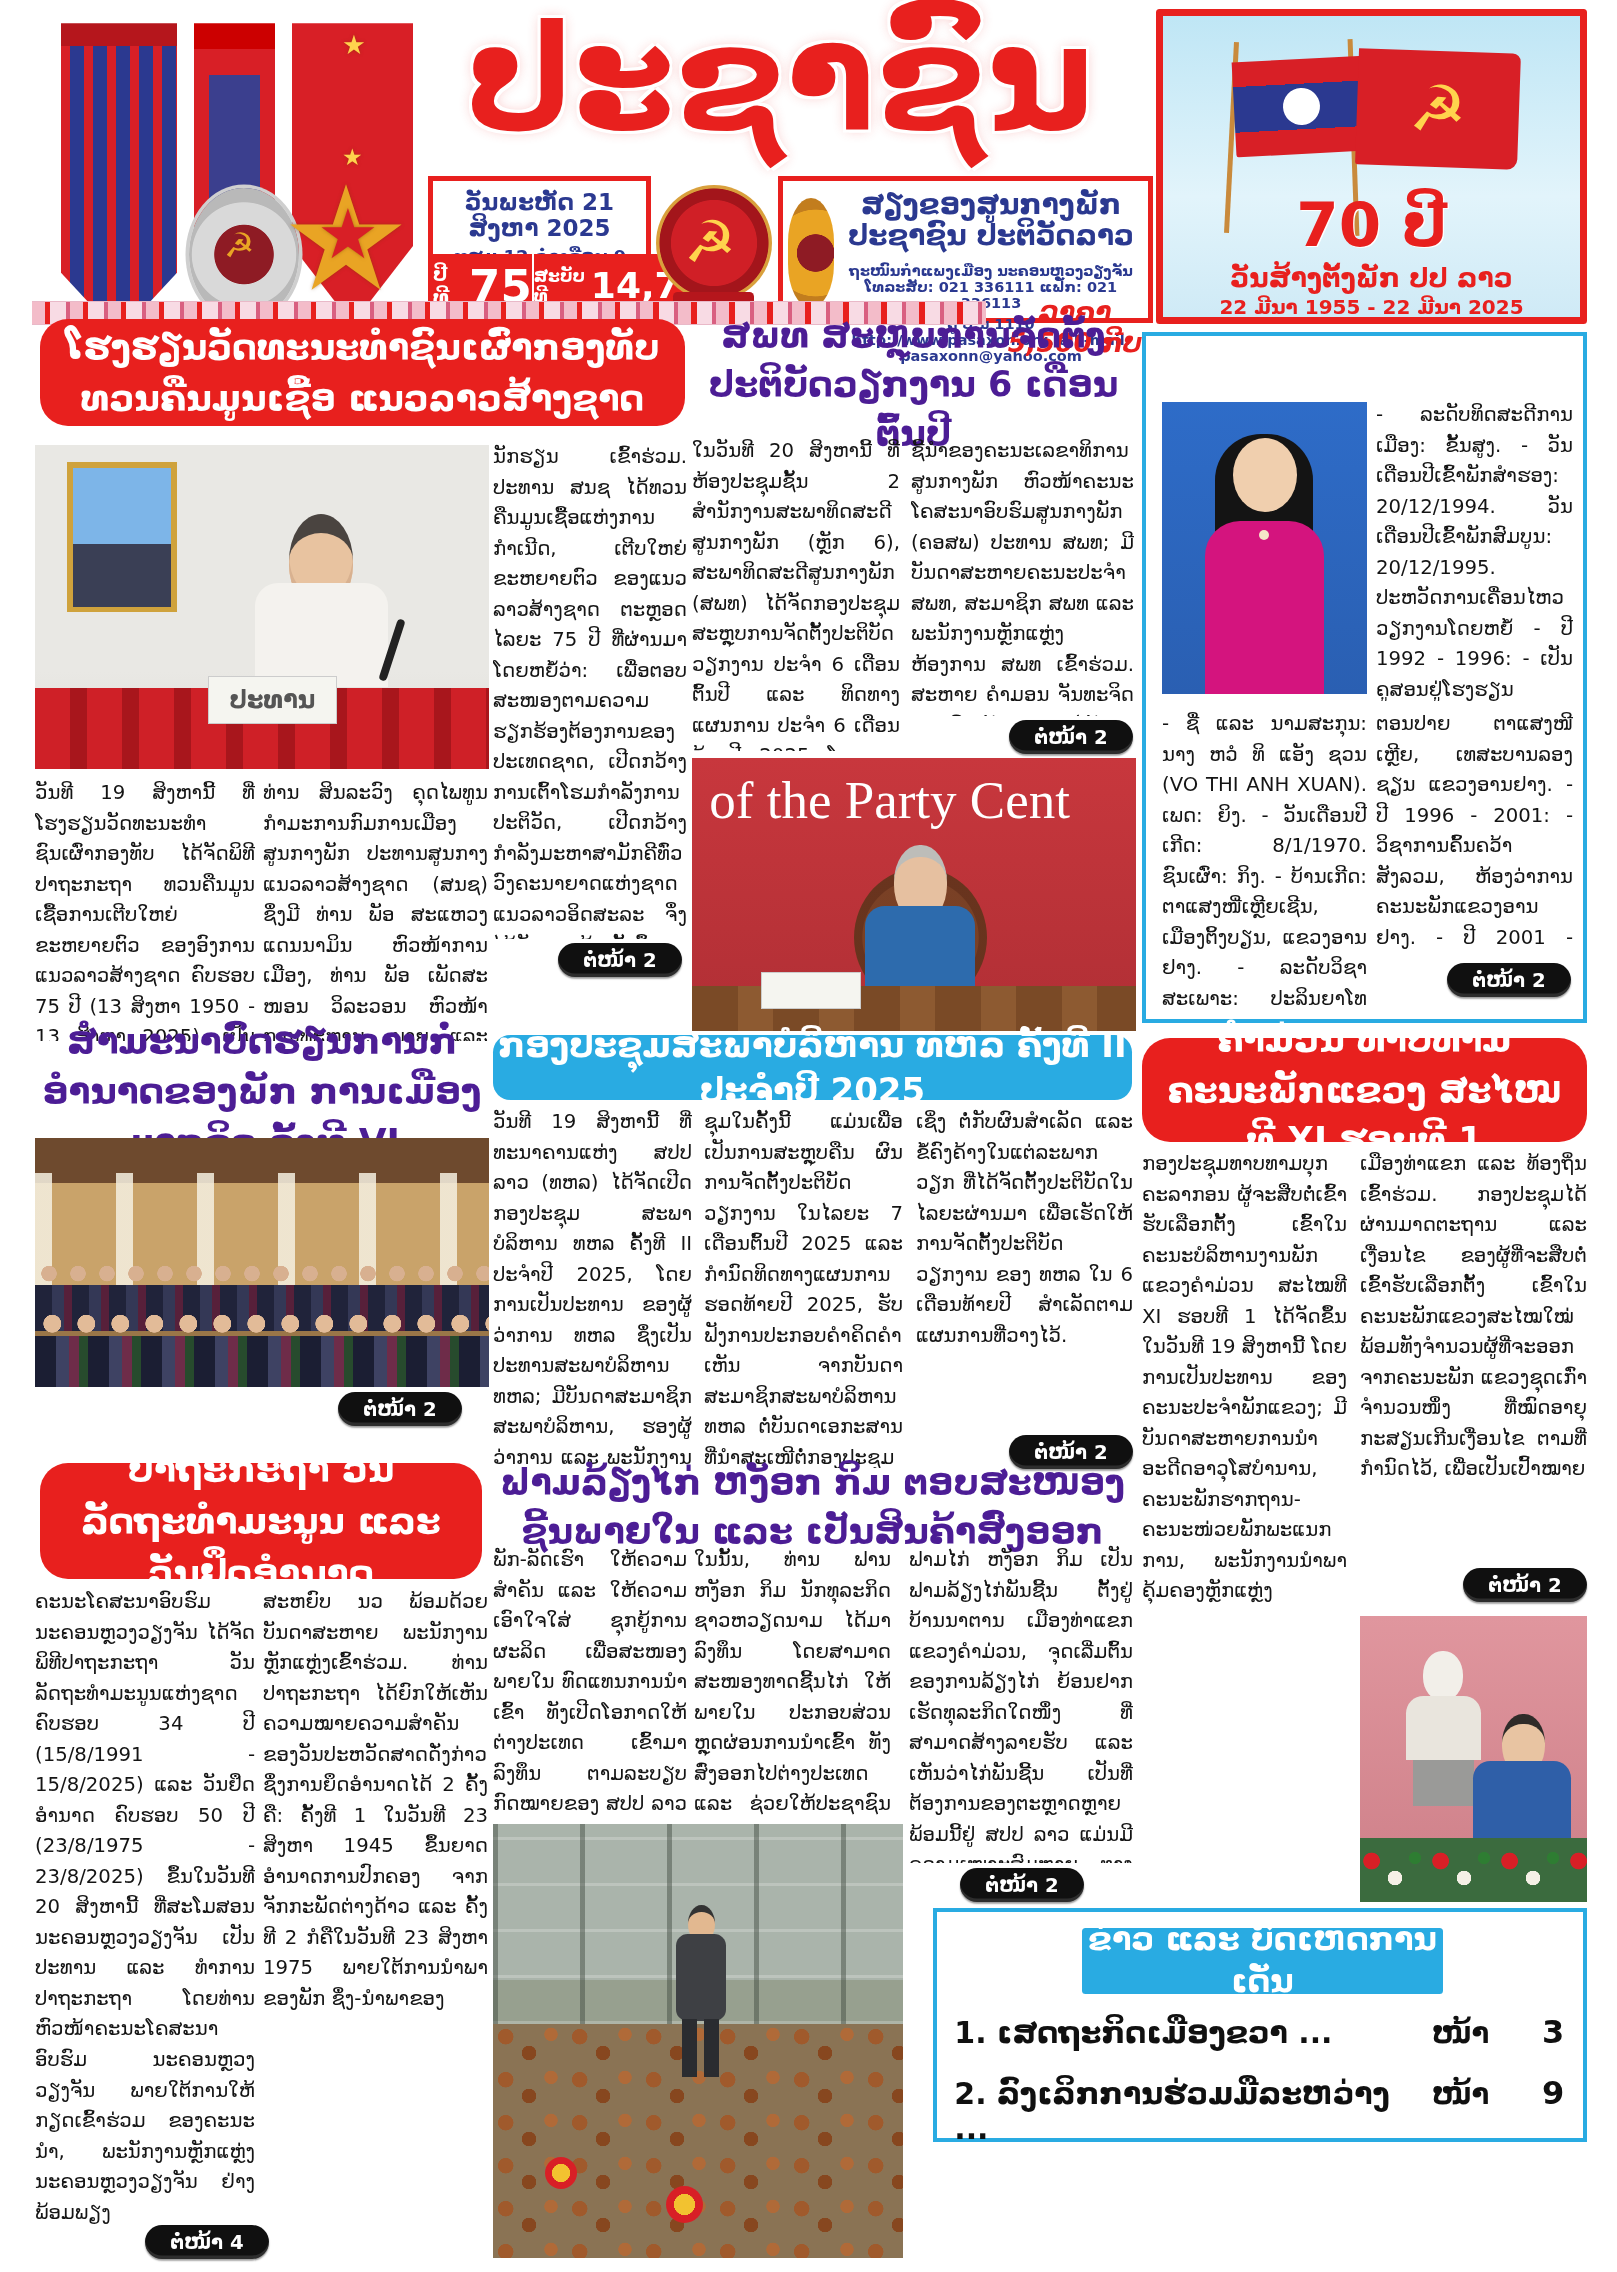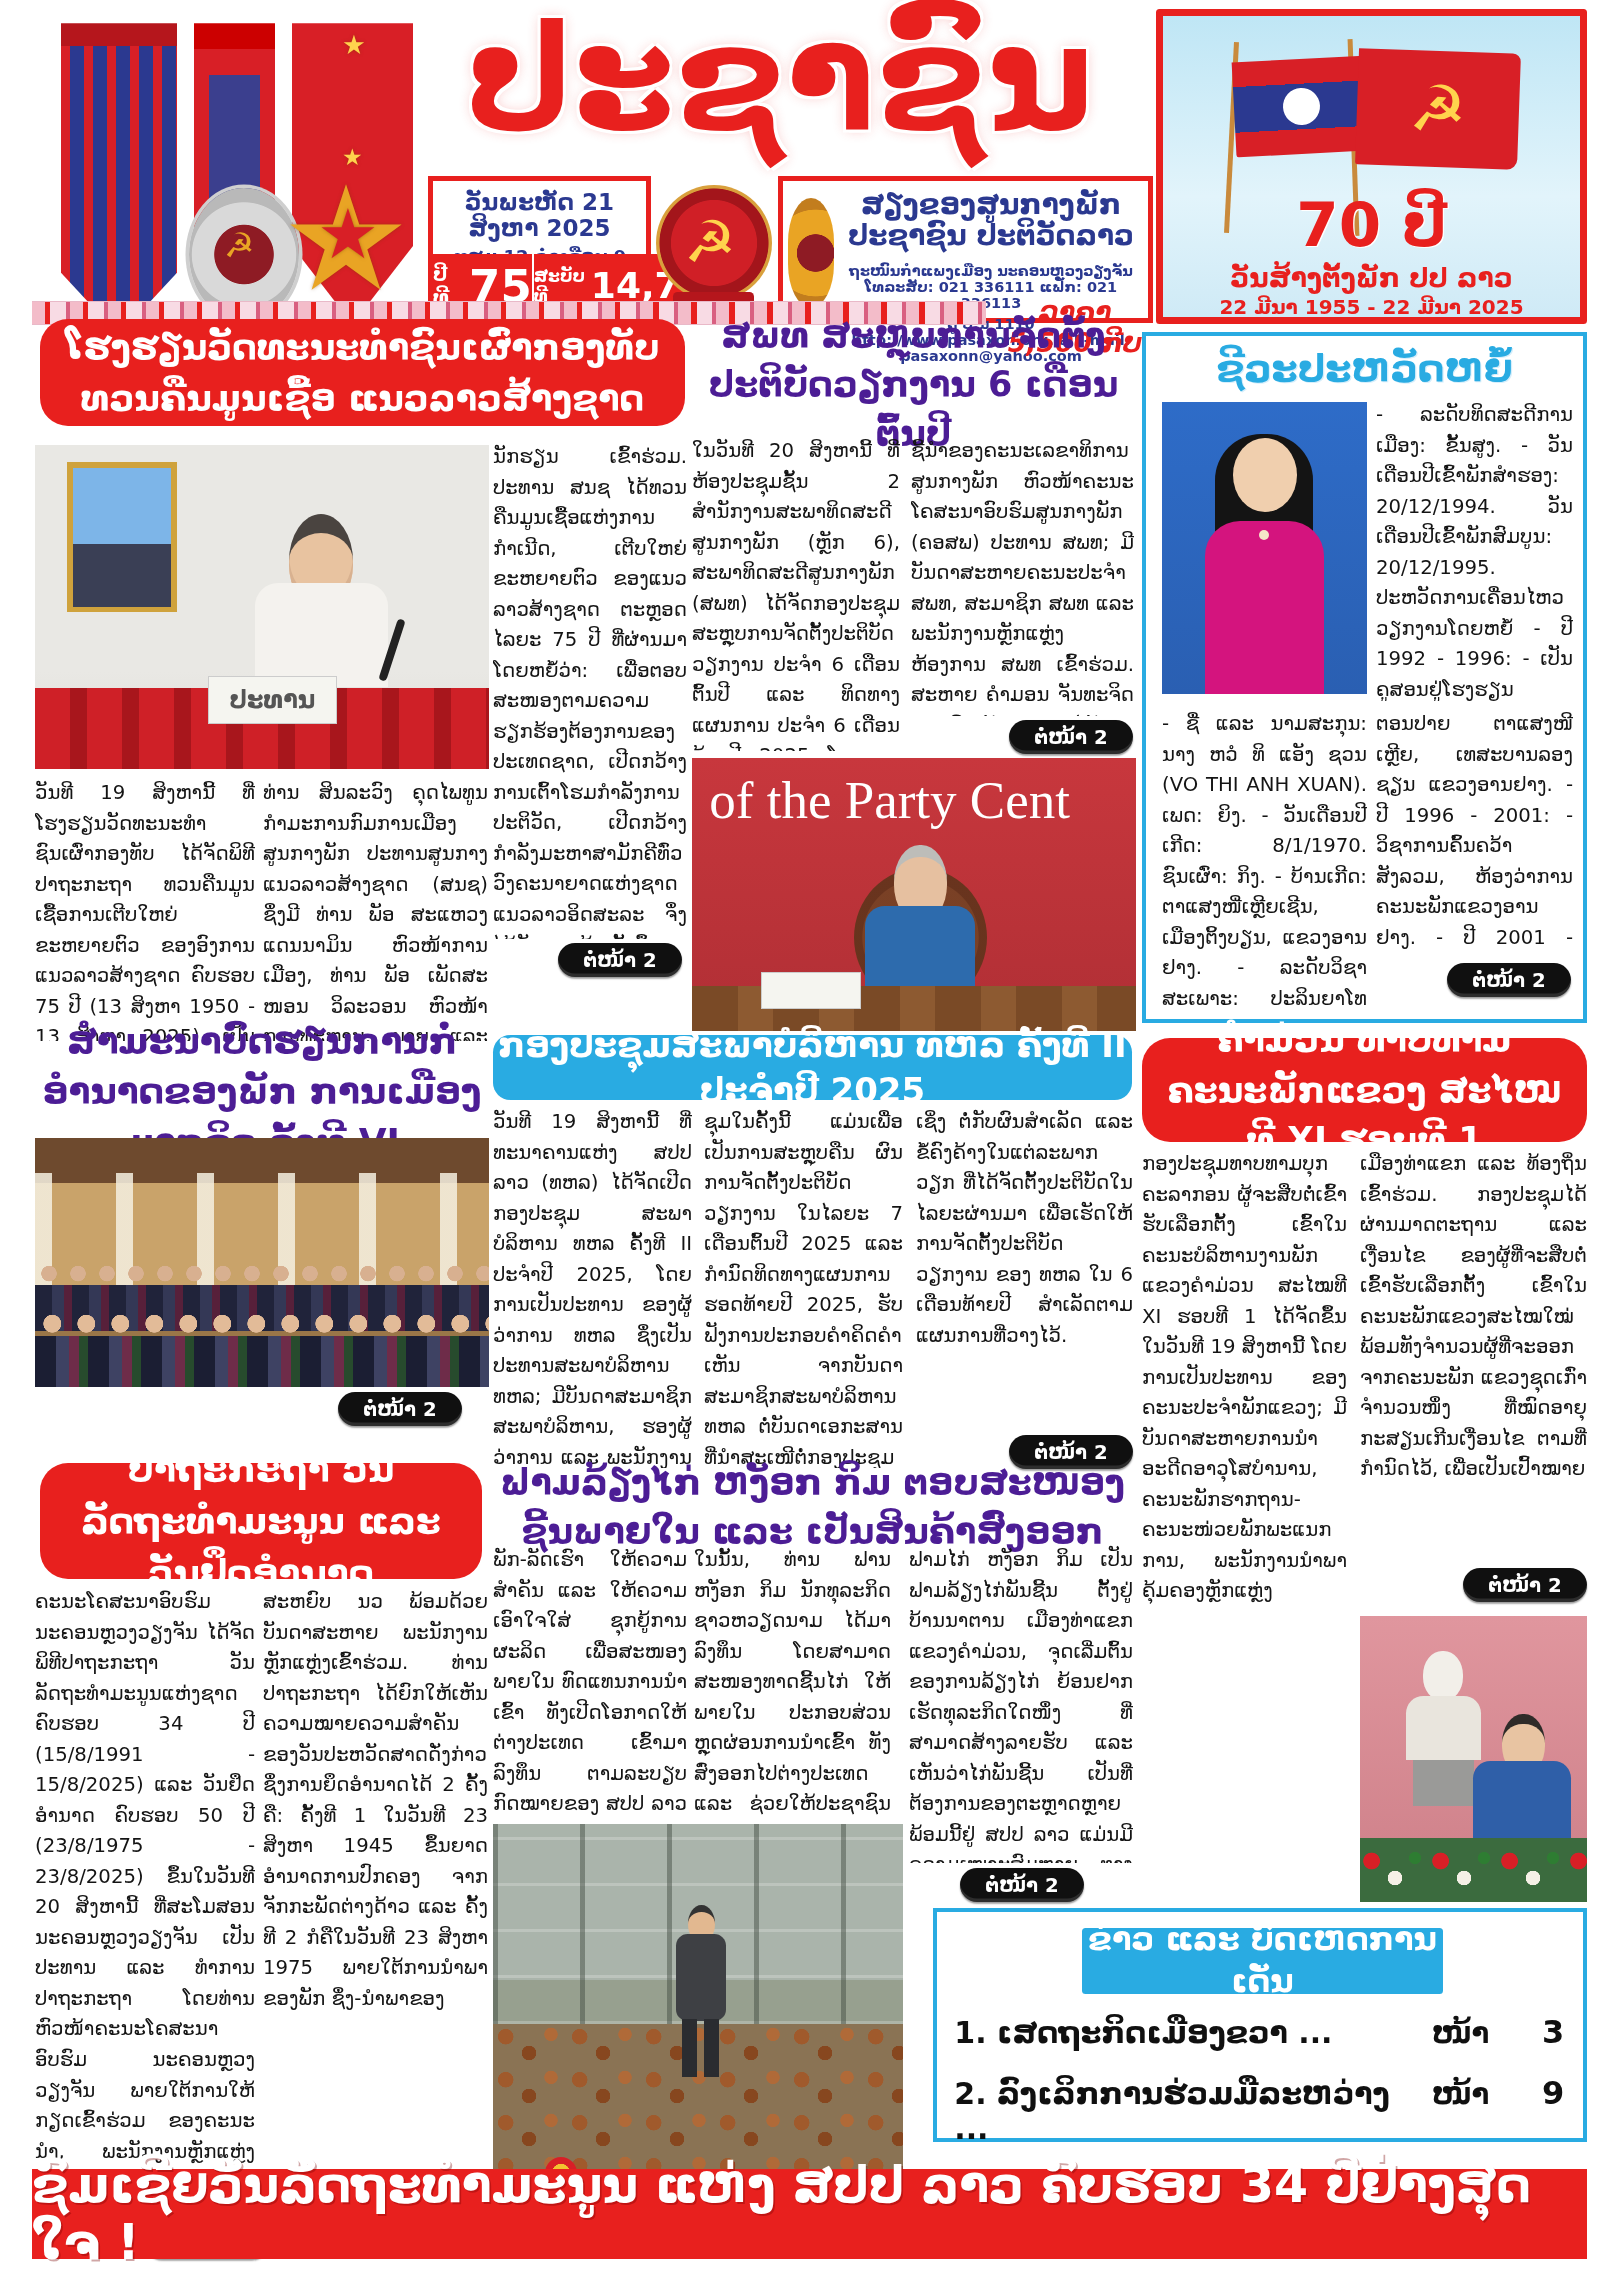--- a/index.html
+++ b/index.html
@@ -134,21 +134,20 @@
     <div class="abs" style="left:162px;top:110px;width:133px;height:139px;border-radius:50%;background:radial-gradient(circle,#6e4322 0 60%,#5a3419 61%);opacity:.85;"></div>
     <div class="abs" style="left:173px;top:87px;width:110px;height:162px;">
       <div style="position:absolute;left:29px;top:0;width:53px;height:65px;border-radius:48%;background:#e6c0a0;border-top:12.7px solid #bdbdb9;"></div>
       <div style="position:absolute;left:0;top:61px;width:110px;height:101px;border-radius:19.7px 19.7px 0 0;background:#2d6bad;"></div>
     </div>
     <div class="abs" style="left:0;top:228px;width:100%;height:46px;background:repeating-linear-gradient(90deg,#7a4a26 0 46px,#8d5a31 46px 81px);"></div>
     <div class="abs sign" style="left:69px;top:214px;width:98px;height:35px;font-size:15px;color:#777;"></div>
   </div>
 
   <div class="abs" style="left:1142px;top:332px;width:445px;height:691px;border:4.6px solid #29abe2;box-sizing:border-box;background:#fff;">
-    <div style="text-align:center;font-size:38px;font-weight:bold;color:#29abe2;margin-top:10.4px;text-shadow:1.2px 1.2px 0 #d6eefb;">ຊີວະປະຫວັດຫຍໍ້</div>
     <div class="abs photo" style="left:16px;top:66px;width:205px;height:292px;background:linear-gradient(180deg,#2e6cc8,#2a5fb2);">
       <div style="position:absolute;left:53px;top:32px;width:98px;height:191px;background:#141414;border-radius:46px 46px 17.3px 17.3px;"></div>
       <div style="position:absolute;left:71px;top:36px;width:64px;height:74px;border-radius:50%;background:#f0cfae;"></div>
       <div style="position:absolute;left:43px;top:119px;width:119px;height:173px;border-radius:35px 35px 0 0;background:#d4147e;"></div>
       <div style="position:absolute;left:97px;top:128px;width:10.4px;height:10.4px;border-radius:50%;background:#f5e6c8;"></div>
     </div>
     <div class="abs col" style="left:230px;top:64px;width:197px;height:301px;">- ລະດັບທິດສະດີການເມືອງ: ຂັ້ນສູງ.   - ວັນເດືອນປີເຂົ້າພັກສຳຮອງ: 20/12/1994. ວັນເດືອນປີເຂົ້າພັກສົມບູນ: 20/12/1995.   ປະຫວັດການເຄື່ອນໄຫວວຽກງານໂດຍຫຍໍ້   - ປີ 1992 - 1996: - ເປັນຄູສອນຢູ່ໂຮງຮຽນມັດທະຍົມ</div>
     <div class="abs col" style="left:16px;top:373px;width:205px;height:301px;">- ຊື່ ແລະ ນາມສະກຸນ: ນາງ ຫວໍ ທິ ແອັງ ຊວນ (VO THI ANH XUAN). ເພດ: ຍິງ.   - ວັນເດືອນປີເກີດ: 8/1/1970. ຊົນເຜົ່າ: ກິງ.   - ບ້ານເກີດ: ຕາແສງໜີ່ເຫຼີຍເຊີນ, ເມືອງຕິ້ງບຽນ, ແຂວງອານຢາງ.   - ລະດັບວິຊາສະເພາະ: ປະລິນຍາໂທການຄຸ້ມຄອງສາທາລະນະ.</div>
     <div class="abs col" style="left:230px;top:373px;width:197px;height:249px;">ຕອນປາຍ ຕາແສງໜີເຫຼີຍ, ເທສະບານລອງຊຽນ ແຂວງອານຢາງ.   - ປີ 1996 - 2001: - ວິຊາການຄົ້ນຄວ້າສັງລວມ, ຫ້ອງວ່າການຄະນະພັກແຂວງອານຢາງ.   - ປີ 2001 - 2010: - ກຳມະການຄະນະປະຈຳພັກ, ຮອງປະທານ;   - ປະທານສະຫະພັນແມ່ຍິງ</div>
     <div class="abs badge" style="left:301px;top:627px;width:124px;height:34px;">ຕໍ່ໜ້າ  2</div>
@@ -224,18 +223,15 @@
       <span class="pl">ໜ້າ</span>
       <span class="pn">3</span>
     </div>
     <div class="newsrow abs" style="left:17.3px;top:162px;width:610px;">
       <span class="t">2. ລົງເລິກການຮ່ວມມືລະຫວ່າງ ...</span>
       <span class="pl">ໜ້າ</span>
       <span class="pn">9</span>
     </div>
   </div>
 
-  <div class="abs" style="left:32px;top:2169px;width:1555px;height:90px;background:#e8201e;display:flex;align-items:center;justify-content:center;">
-    <span style="color:#fff;font-weight:bold;font-size:49px;text-shadow:1.7px 1.7px 0 rgba(120,0,0,.35);">ຊົມເຊີຍວັນລັດຖະທຳມະນູນ ແຫ່ງ ສປປ ລາວ ຄົບຮອບ 34 ປີຢ່າງສຸດໃຈ !</span>
-  </div>
 
 </div>
 
 
 </body></html>

